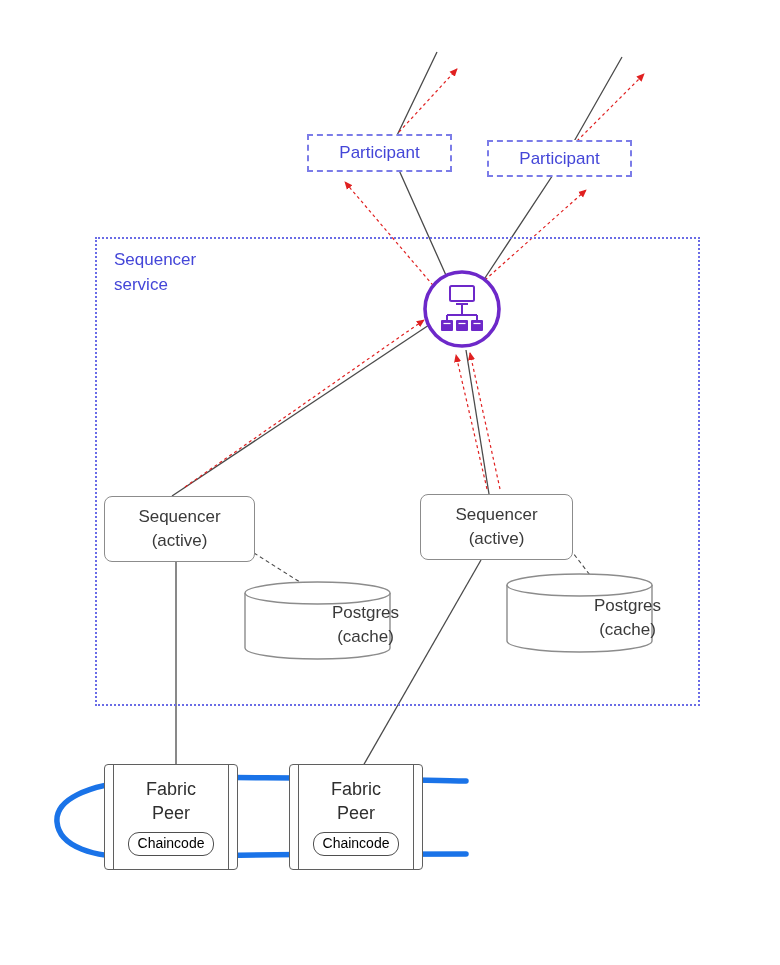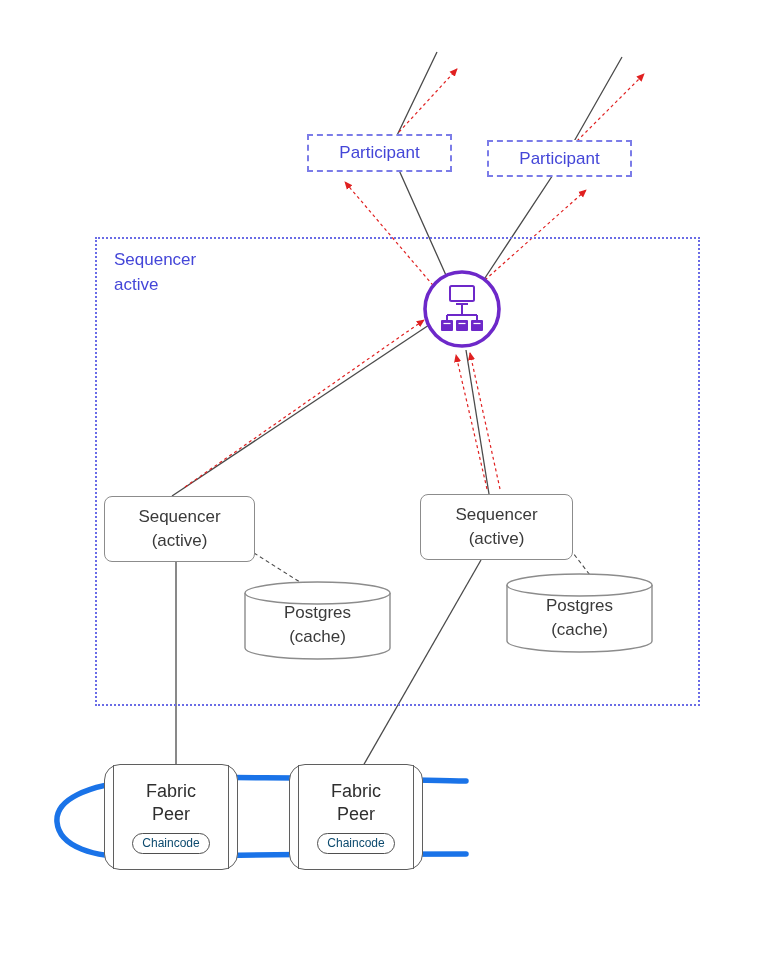--- a/index.html
+++ b/index.html
@@ -23,35 +23,35 @@
   .container-label {
     position:absolute; left:114px; top:248px; color:#4446d8;
     font-size:17px; line-height:1.45;
   }
   .rect-node {
     border:1.4px solid #8c8c8c; border-radius:8px; color:#3a3a3a;
     font-size:17px; line-height:1.4;
   }
   .cyl-label {
     position:absolute; background:transparent; color:#3a3a3a;
-    font-size:17px; line-height:1.4; text-align:center;
+    font-size:17px; line-height:1.4; text-align:center;margin-left:48px;
   }
   .peer {
-    border:1.5px solid #5f5f5f; border-radius:16px; color:#2f2f2f;
+    border:1.5px solid #5f5f5f; border-radius:4px; color:#2f2f2f;
     font-size:18px; line-height:1.3; justify-content:center;
   }
   .peer-bars {
     position:absolute; top:0; bottom:0; left:8px; right:8px;
     border-left:1.5px solid #5f5f5f; border-right:1.5px solid #5f5f5f;
     pointer-events:none;
   }
   .chaincode {
     border:1.4px solid #4f4f4f; border-radius:11px; background:#ffffff;
-    font-size:12px; line-height:1.1; padding:3px 9px; margin-top:7px;
-    color:#0c4a6e; position:relative; z-index:1;
+    font-size:14px; line-height:1.1; padding:3px 9px; margin-top:7px;
+    color:#000000; position:relative; z-index:1;
   }
   .peer-line { position:relative; z-index:1; }
 </style>
 </head>
 <body>
 
 <div class="stage">
 
   <svg class="layer" width="780" height="965" viewBox="0 0 780 965">
     <defs>
@@ -115,21 +115,21 @@
         <line x1="443.5" y1="323.5" x2="450.5" y2="323.5"></line>
         <line x1="458.5" y1="323.5" x2="465.5" y2="323.5"></line>
         <line x1="473.5" y1="323.5" x2="480.5" y2="323.5"></line>
       </g>
     </g>
   </svg>
 
   <div class="container-box" style="left:95px; top:237px; width:605px; height:469px;"></div>
   <div class="container-label">
     <div>Sequencer</div>
-    <div>active</div>
+    <div>service</div>
   </div>
 
   <div class="node participant" style="left:307px; top:134px; width:145px; height:38px;">
     <span>Participant</span>
   </div>
   <div class="node participant" style="left:487px; top:140px; width:145px; height:37px;">
     <span>Participant</span>
   </div>
 
   <div class="node rect-node" style="left:104px; top:496px; width:151px; height:66px;">

